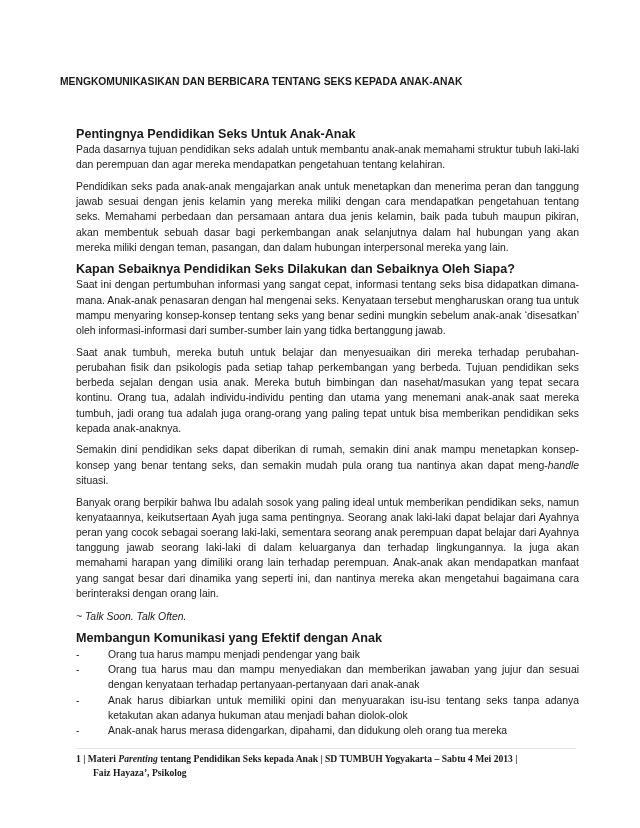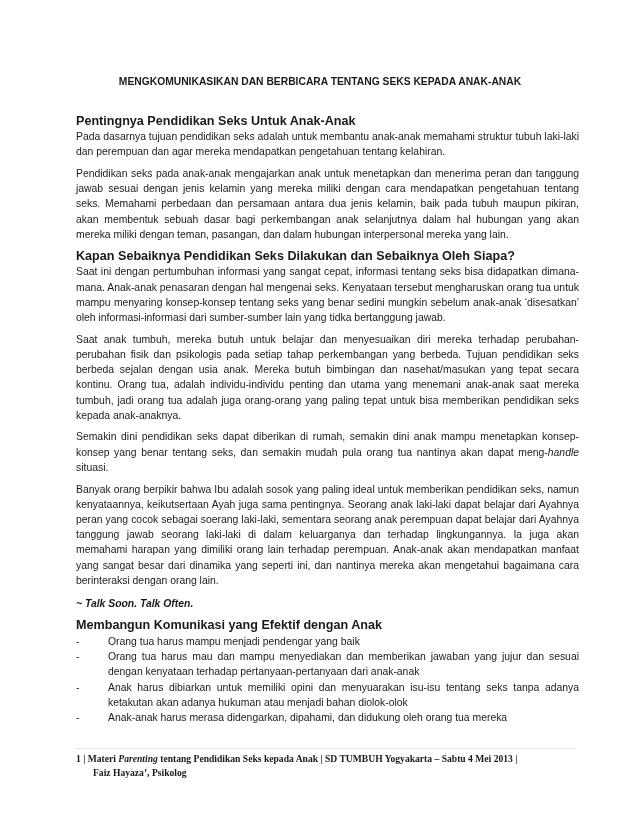--- a/index.html
+++ b/index.html
@@ -1,26 +1,26 @@
 <!DOCTYPE html>
 <html><head>
 <meta charset="utf-8">
 <style>
   html, body { margin:0; padding:0; background:#ffffff; }
   body { width:640px; height:828px; position:relative; overflow:hidden;
          font-family:"Liberation Sans", sans-serif; color:#1a1a1a; }
   .page { position:absolute; left:0; top:0; width:640px; height:828px; background:#fff; }
-  .title { position:absolute; left:60px; width:520px; top:76px; text-align:center;
+  .title { position:absolute; left:60px; width:520px; top:76px; text-align:left;
            font-weight:bold; font-size:10.3px; letter-spacing:0; }
-  .content { position:absolute; left:76px; width:503px; top:113px; }
+  .content { position:absolute; left:76px; width:503px; top:126px; }
   h2 { margin:0; font-size:12.6px; font-weight:bold; line-height:16px; }
   p { margin:0 0 6.5px 0; font-size:10.4px; line-height:15.2px; text-align:justify; }
   .sec { margin-top:0; }
   .h-kapan { margin-top:2px; }
-  .tag { font-weight:bold; font-style:italic; font-size:10.4px; margin:10px 0 7px 0; }
+  .tag { font-weight:normal; font-style:italic; font-size:10.4px; margin:10px 0 7px 0; }
   .h-bang { margin-top:8px; }
   ul.dash { list-style:none; margin:1px 0 0 0; padding:0; }
   ul.dash li { position:relative; padding-left:32px; font-size:10.4px; line-height:15.2px; text-align:justify; }
   ul.dash li .dash-mark { position:absolute; left:0; top:0; }
   .footer-line { position:absolute; left:76px; width:500px; top:748px; height:1px; background:#e4e4e4; }
   .footer { position:absolute; left:76px; width:500px; top:752px; font-size:9.6px; font-weight:bold; line-height:13.5px;font-family:Liberation Serif, serif; }
   .footer .line2 { padding-left:17px; display:block; }
   em { font-style:italic; }
 </style>
 </head>

